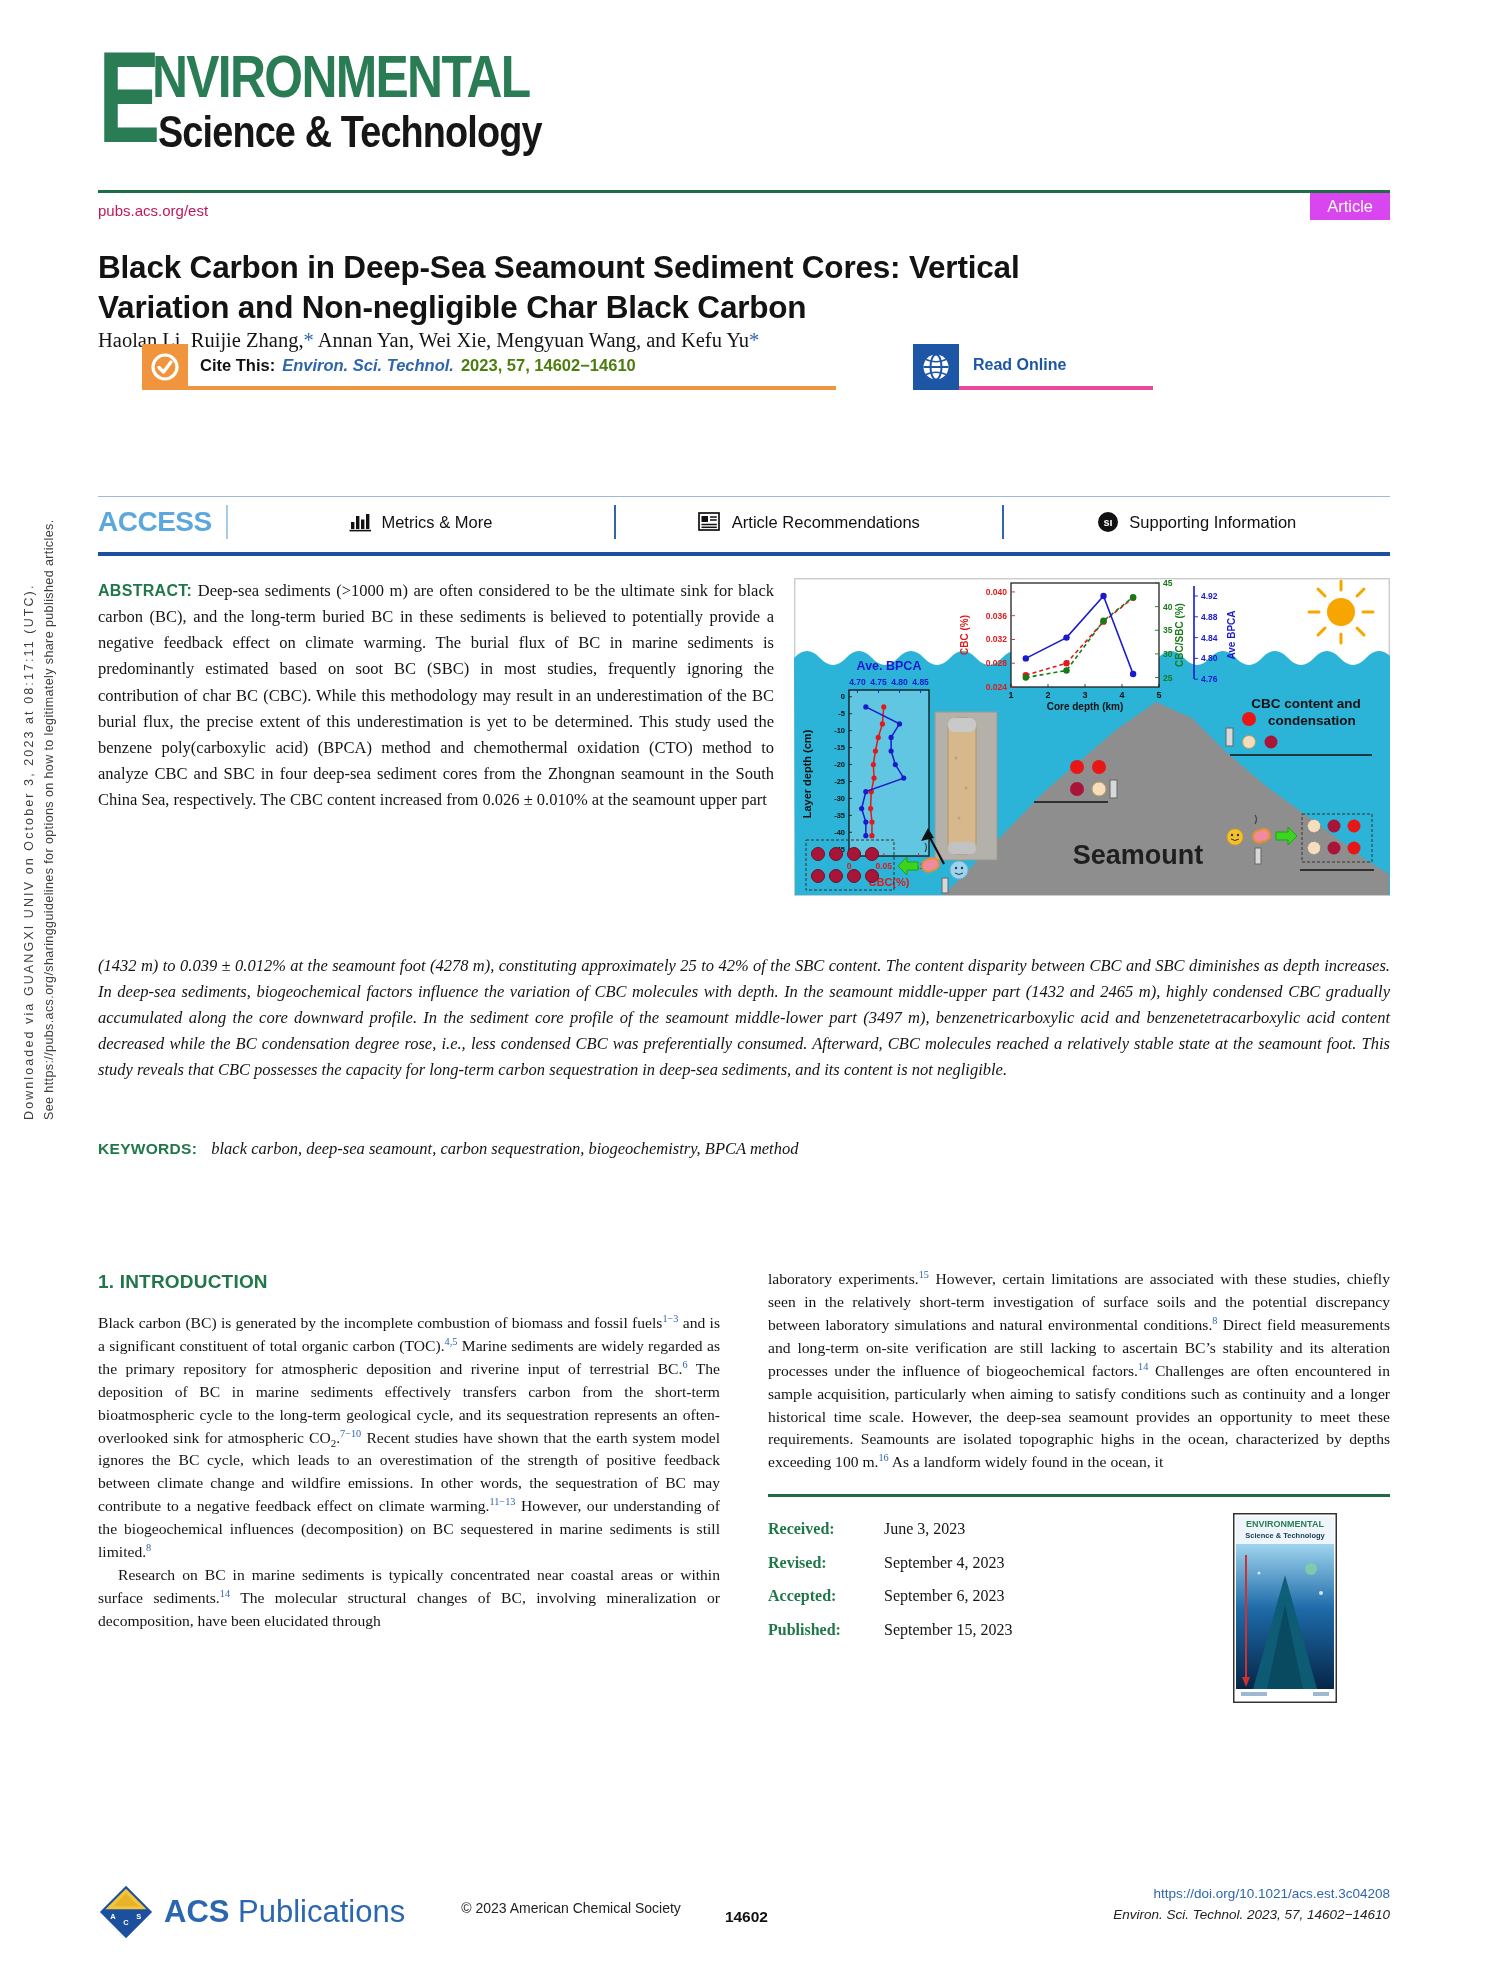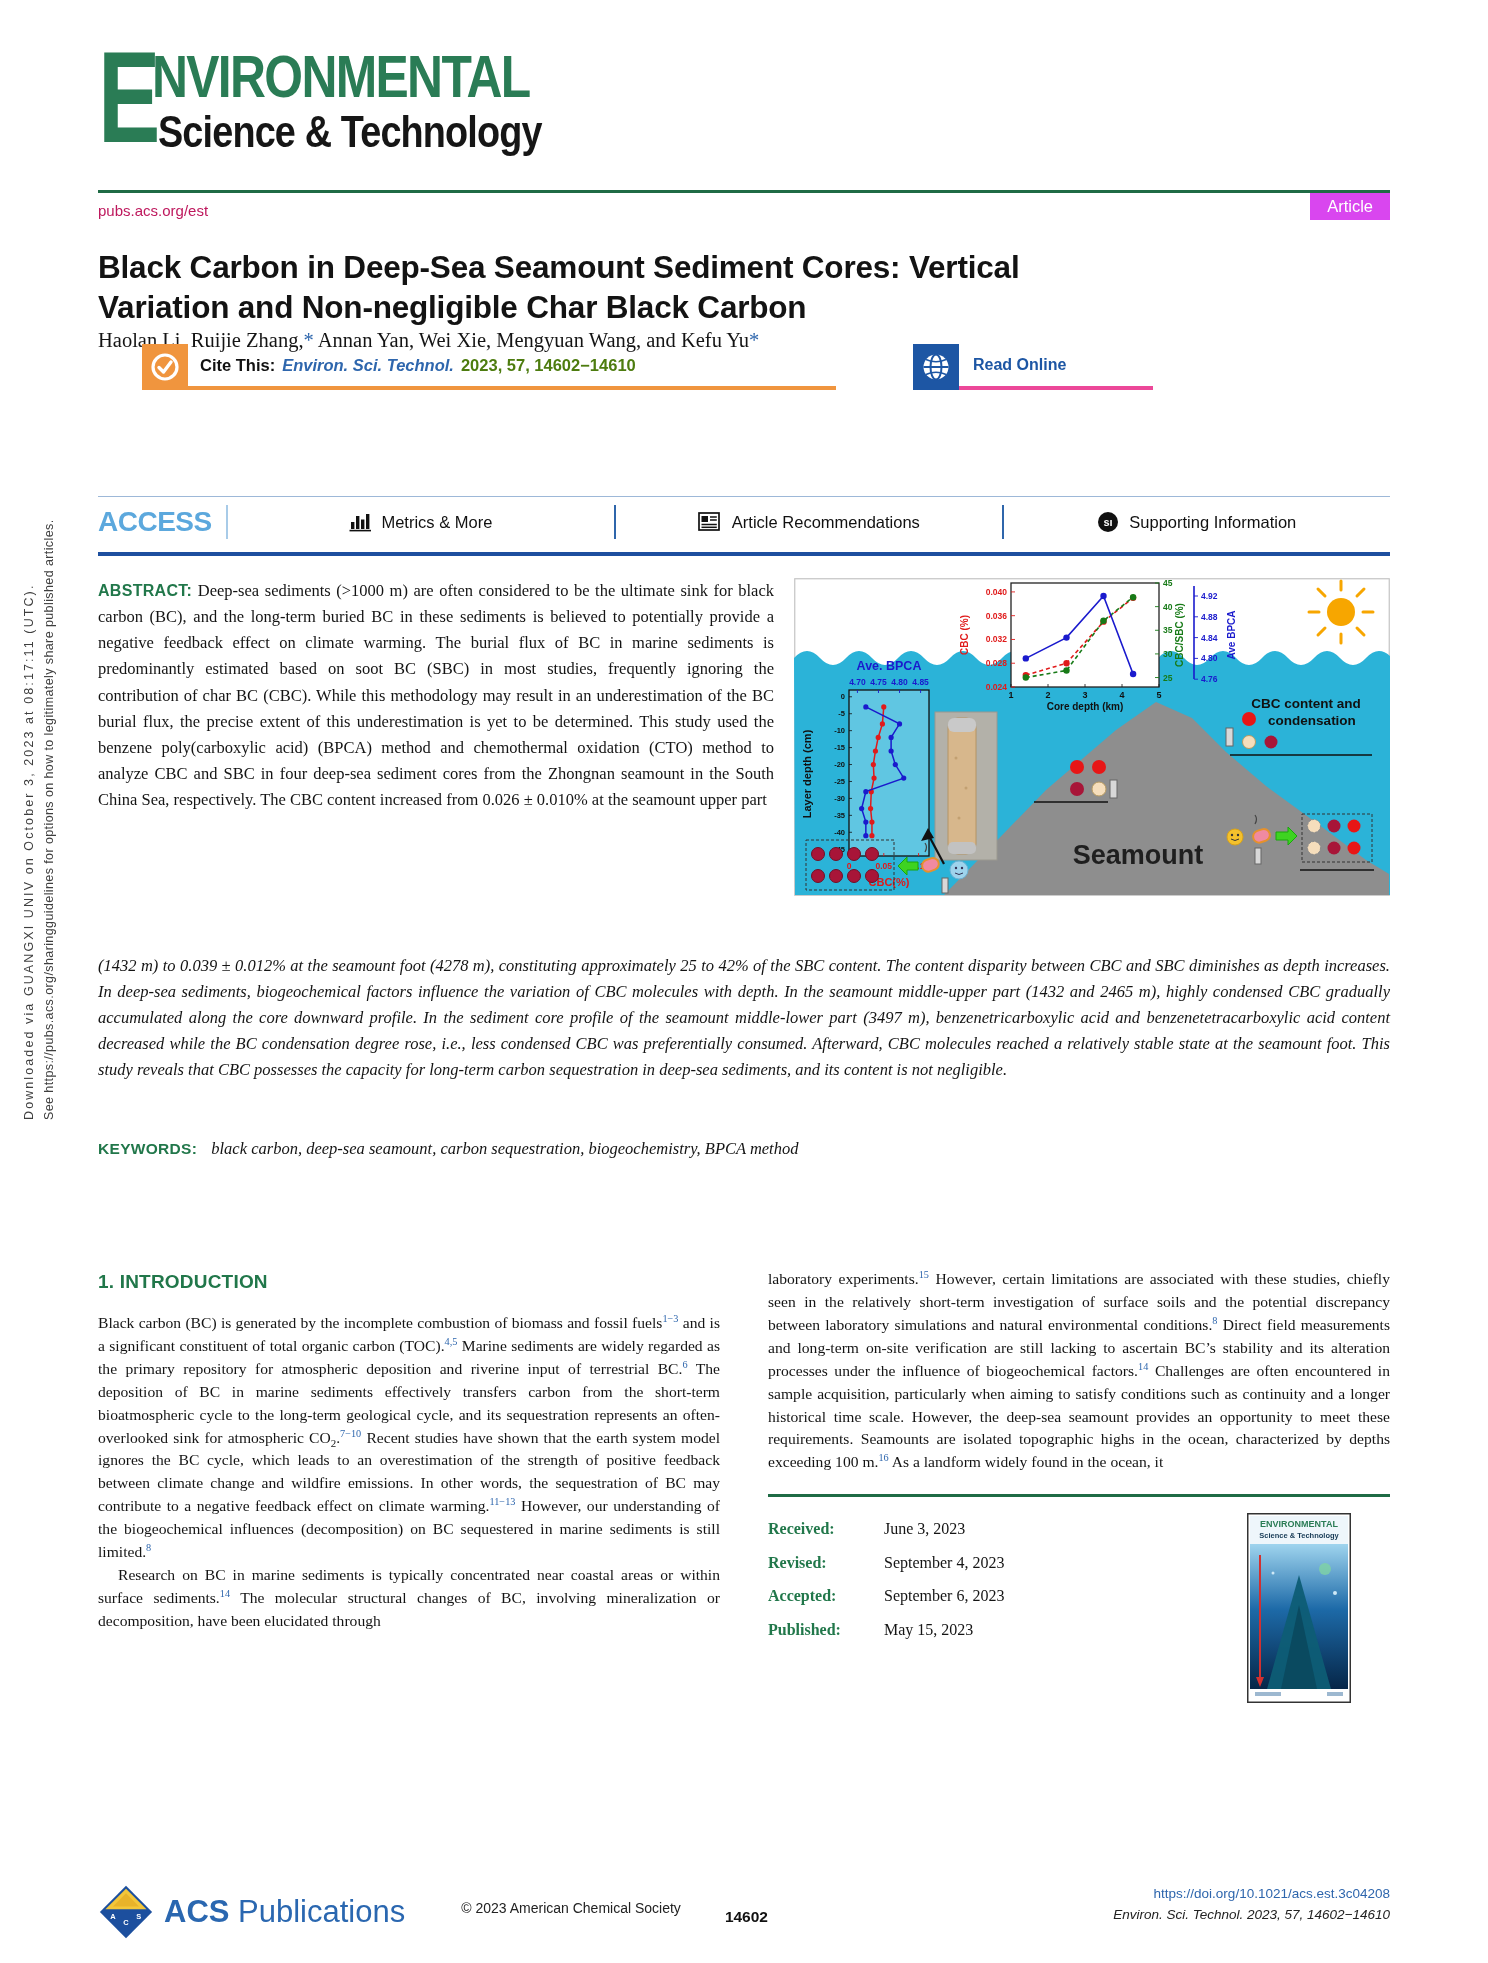--- a/index.html
+++ b/index.html
@@ -78,21 +78,21 @@
   .col.right{left:768px;}
   .intro-head{font-family:"Liberation Sans",sans-serif;font-size:19px;font-weight:bold;
               color:#21774a;margin:0 0 16px 0;letter-spacing:.2px;}
   .col p{margin:0;}
   .col p.indent{text-indent:20px;}
   .dates-rule{height:3px;background:#1f6b45;margin:20px 0 16px 0;}
   .dates-flex{display:flex;}
   .dates{flex:1;padding-top:4px;}
   .date-row{display:flex;margin-bottom:10px;font-size:16px;font-family:Liberation Serif, serif;}
   .date-label{width:116px;font-weight:bold;color:#21774a;}
-  .cover{width:117px;height:190px;margin-right:26px;flex:none;}
+  .cover{width:117px;height:190px;margin-right:40px;flex:none;}
 
   
   .footer{position:absolute;left:98px;top:1884px;width:1292px;display:flex;align-items:flex-start;}
   .acs-logo{display:flex;align-items:center;gap:10px;cursor:pointer;}
   .acs-a{font-size:31px;color:#2a67b0;font-weight:bold;}
   .acs-p{font-size:31px;color:#2a67b0;font-weight:normal;}
   .copyright{margin-left:56px;margin-top:16px;font-size:14px;color:#222;}
   .pagenum{margin-left:44px;margin-top:24px;font-size:15.5px;font-weight:bold;color:#111;}
   .foot-right{margin-left:auto;text-align:right;font-size:13.5px;line-height:1.55;}
   .doi{color:#2e66ad;text-decoration:none;}
@@ -447,21 +447,21 @@
         <div class="date-row">
           <span class="date-label">Revised:</span>
           <span class="date-value">September 4, 2023</span>
         </div>
         <div class="date-row">
           <span class="date-label">Accepted:</span>
           <span class="date-value">September 6, 2023</span>
         </div>
         <div class="date-row">
           <span class="date-label">Published:</span>
-          <span class="date-value">May 15, 2023</span>
+          <span class="date-value">September 15, 2023</span>
         </div>
       </div>
       <div class="cover">
         <svg viewBox="0 0 104 190" width="104" height="190">
           <defs>
             <linearGradient id="seaGrad" x1="0" y1="0" x2="0" y2="1">
               <stop offset="0" stop-color="#9fd4ee"></stop>
               <stop offset="0.45" stop-color="#1d6aa8"></stop>
               <stop offset="1" stop-color="#062648"></stop>
             </linearGradient>

